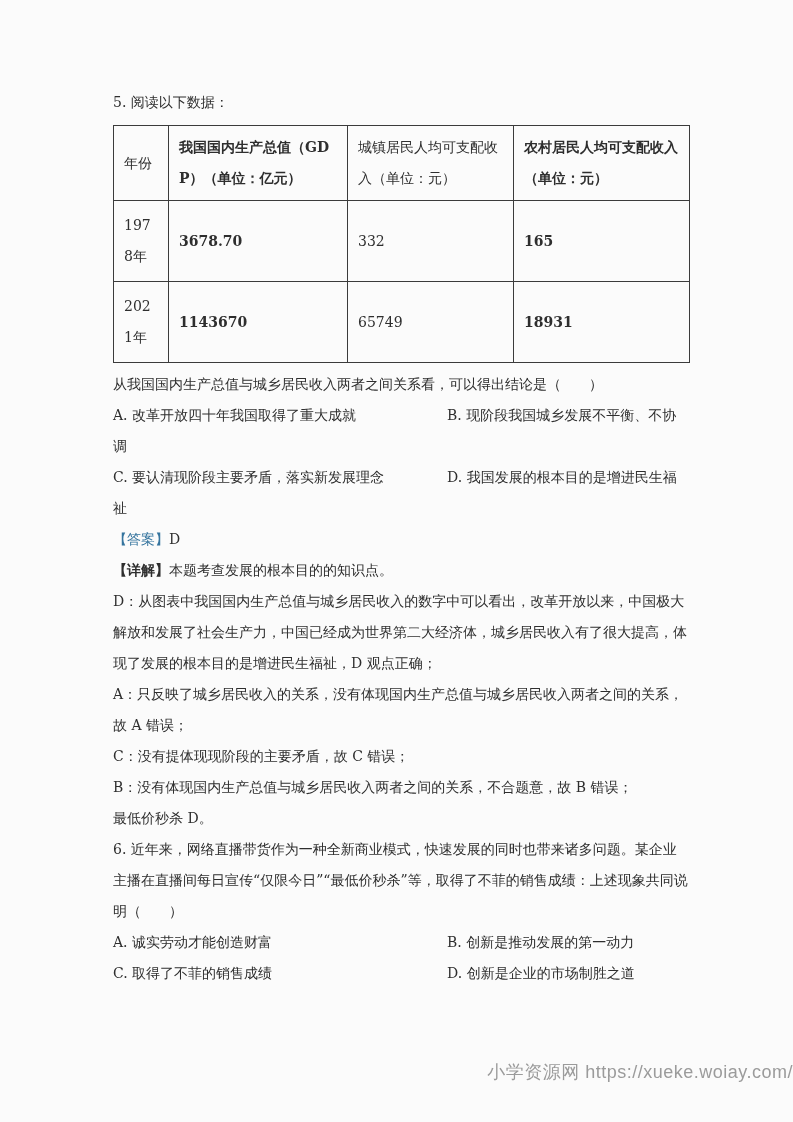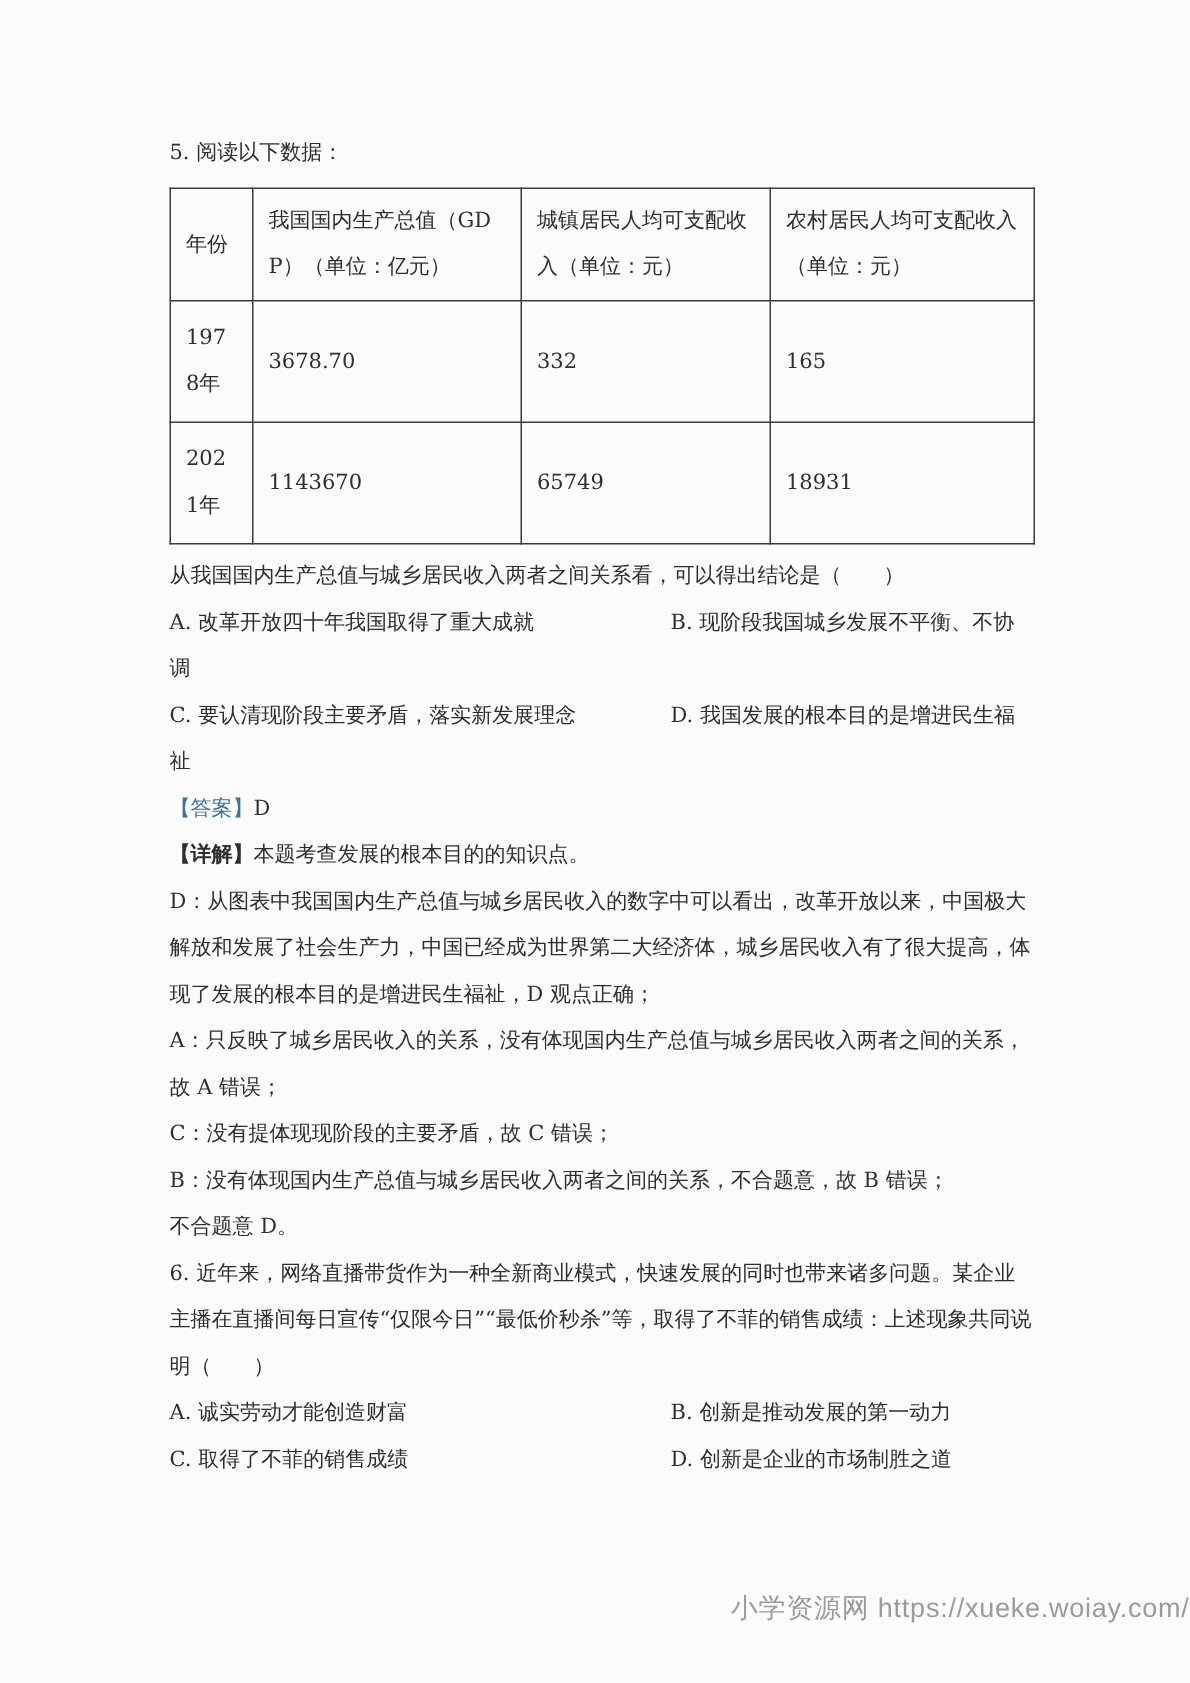--- a/index.html
+++ b/index.html
@@ -32,23 +32,23 @@
   }
   table.data-table td {
     border: 1px solid var(--table_border);
     padding: 4px 10px;
     font-size: 14px;
     line-height: 31px;
     vertical-align: middle;
     word-break: break-all;
   }
   td.c-year  { width: 34px; }
-  td.c-gdp   { width: 158px; }
+  td.c-gdp   { width: 158px; font-weight: bold; }
   td.c-urban { width: 145px; }
-  td.c-rural { width: 155px; }
+  td.c-rural { width: 155px; font-weight: bold; }
   tr.tr-header td { height: 66px; }
   tr.tr-data td   { height: 72px; }
   .opt-left {
     display: inline-block;
     width: 334px;
     vertical-align: top;
   }
   .blue { color: var(--accent_blue); }
   .hei  { font-weight: 700; }
   .footer {
@@ -101,21 +101,21 @@
 
   <p><span class="blue">【答案】</span><span>D</span></p>
 
 
   <p><span class="hei">【详解】</span><span>本题考查发展的根本目的的知识点。</span></p>
 
   <p>D：从图表中我国国内生产总值与城乡居民收入的数字中可以看出，改革开放以来，中国极大解放和发展了社会生产力，中国已经成为世界第二大经济体，城乡居民收入有了很大提高，体现了发展的根本目的是增进民生福祉，D 观点正确；</p>
   <p>A：只反映了城乡居民收入的关系，没有体现国内生产总值与城乡居民收入两者之间的关系，故 A 错误；</p>
   <p>C：没有提体现现阶段的主要矛盾，故 C 错误；</p>
   <p>B：没有体现国内生产总值与城乡居民收入两者之间的关系，不合题意，故 B 错误；</p>
-  <p>不合题意 D。</p>
+  <p>最低价秒杀 D。</p>
 
   <p>6. 近年来，网络直播带货作为一种全新商业模式，快速发展的同时也带来诸多问题。某企业主播在直播间每日宣传“仅限今日”“最低价秒杀”等，取得了不菲的销售成绩：上述现象共同说明（　　）</p>
 
   <p><span class="opt-left">A. 诚实劳动才能创造财富</span><span>B. 创新是推动发展的第一动力</span></p>
 
   <p><span class="opt-left">C. 取得了不菲的销售成绩</span><span>D. 创新是企业的市场制胜之道</span></p>
 
 </div>
 
 <div class="footer">小学资源网 https://xueke.woiay.com/</div>

